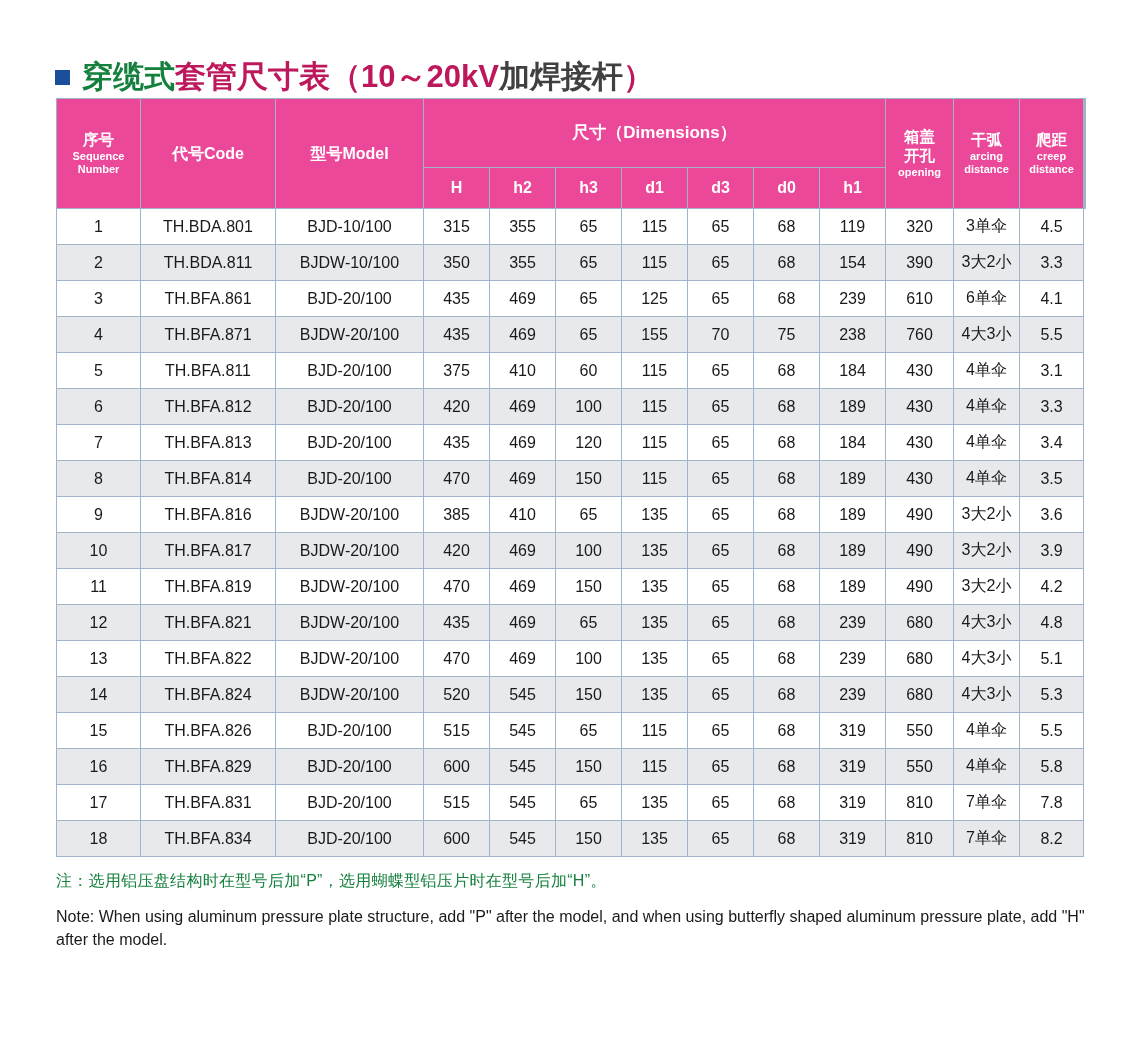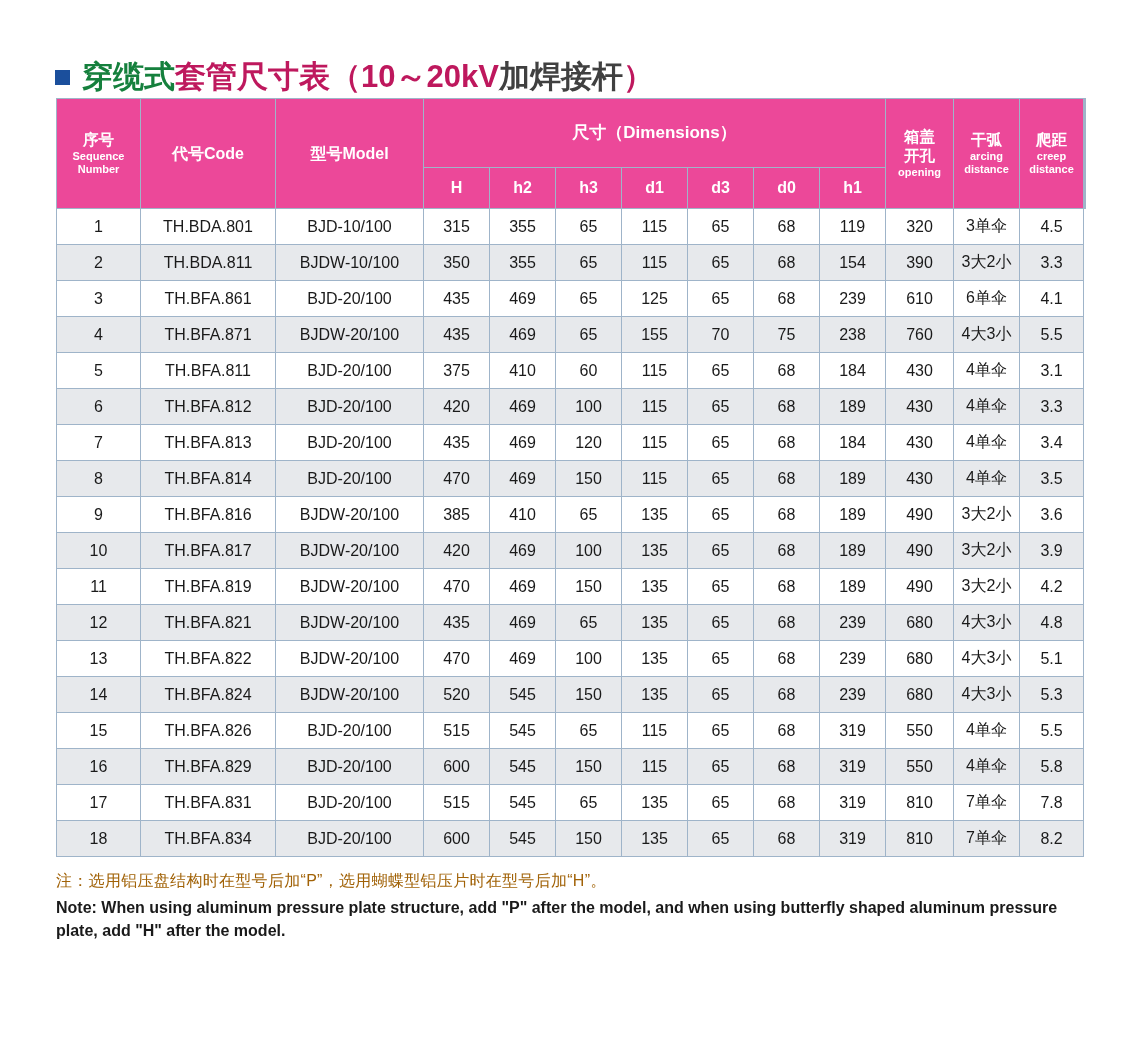--- a/index.html
+++ b/index.html
@@ -114,29 +114,28 @@
   col.c-wt    { width: 64px; }
 
   
   .notes {
     margin-top: 14px;
     margin-left: 1px;
     width: 1035px;
   }
   .note-cn {
     font-size: 16px;
-    color: #a16207;
+    color: #15803d;
     letter-spacing: 0.3px;
-    margin-bottom: 5px;
+    margin-bottom: 14px;
   }
   .note-en {
     font-size: 16px;
     color: #1a1a1a;
     line-height: 1.42;
-    font-weight: bold;
   }
 </style>
 </head>
 <body>
 
 <div class="page">
 
   <div class="title-row">
     <span class="title-bullet"></span>
     <div class="title-main">

